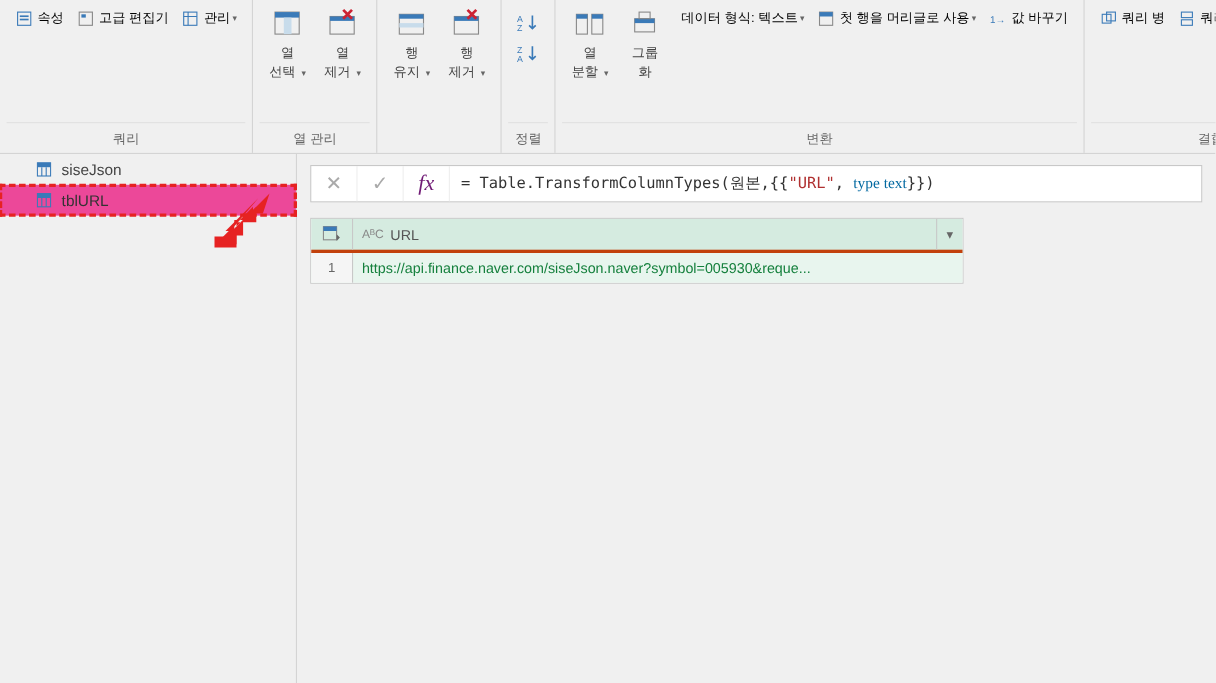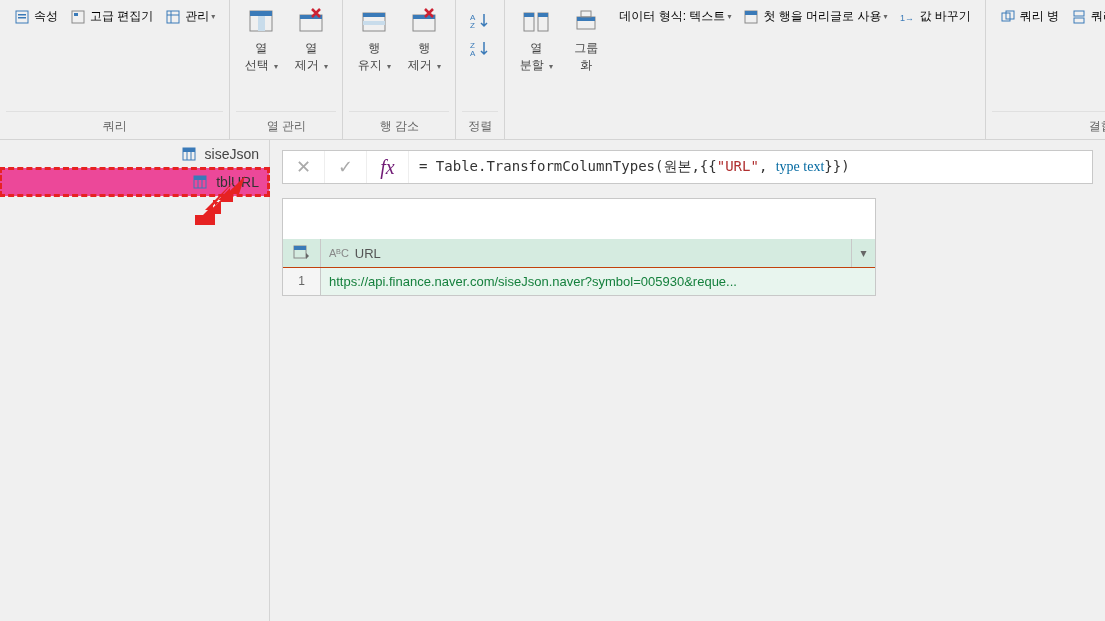--- a/index.html
+++ b/index.html
@@ -116,21 +116,20 @@
       width: 18px; height: 18px;
       display: flex; align-items: center; justify-content: center;
     }
     .query-item {
       display: flex;
       align-items: center;
       padding: 6px 10px 6px 32px;
       cursor: pointer;
       font-size: 14px;
       color: #444;
-      justify-content: flex-end;
     }
     .query-item.selected {
       background: #ec4899;
       color: #333;
     }
     .query-item.highlighted {
       outline: 3px dashed #e62222;
       outline-offset: -2px;
     }
     .query-icon {
@@ -185,22 +184,21 @@
     .formula-text .str { color: #b03030; }
     .formula-text .kw { color: #0369a1; font-family: Liberation Serif, serif; }
     .data-table {
       background: #fff;
       border: 1px solid #c8c8c8;
       width: 594px;
     }
     .dt-header {
       display: flex;
       background: #d5ebe0;
-      border-bottom: 1px solid #c2410c;
-      margin-top: 40px;
+      border-bottom: 3px solid #c2410c;
     }
     .dt-corner {
       width: 38px;
       border-right: 1px solid #c8c8c8;
       display: flex;
       align-items: center;
       justify-content: center;
       padding: 6px 2px;
     }
     .dt-colhead {
@@ -330,21 +328,20 @@
         <span class="ribbon-icon-large">
             <svg width="30" height="30" viewBox="0 0 30 30">
               <rect x="4" y="8" width="22" height="16" fill="none" stroke="#888"></rect>
               <rect x="4" y="8" width="22" height="4" fill="#3a7ab8"></rect>
               <path d="M16 2 l8 8 M24 2 l-8 8" stroke="#c23" stroke-width="2.5"></path>
             </svg>
           </span>
         <span class="ribbon-btn-label"><span>행<br>제거</span> <span class="dropdown-arrow">▾</span></span>
       </div>
     </div>
-    <div class="ribbon-group-label">행 감소</div>
   </div>
 
   <div class="ribbon-group">
     <div class="ribbon-group-content">
       <div class="sort-stack">
         <div class="ribbon-btn-small" style="padding:4px;">
           <span>
               <svg width="20" height="18" viewBox="0 0 20 18">
                 <text x="0" y="8" font-size="8" fill="#3a7ab8">A</text>
                 <text x="0" y="16" font-size="8" fill="#3a7ab8">Z</text>
@@ -407,20 +404,21 @@
         <div class="ribbon-btn-small">
           <span class="ribbon-icon-small">
               <svg width="14" height="14" viewBox="0 0 14 14">
                 <text x="0" y="11" font-size="9" fill="#3a7ab8">1→2</text>
               </svg>
             </span>
           <span>값 바꾸기</span>
         </div>
       </div>
     </div>
+    <div class="ribbon-group-label">변환</div>
   </div>
 
   <div class="ribbon-group" style="border-right:none;">
     <div class="ribbon-group-content">
       <div class="ribbon-small-list">
         <div class="ribbon-btn-small">
           <span class="ribbon-icon-small">
               <svg width="14" height="14" viewBox="0 0 14 14">
                 <rect x="1" y="3" width="8" height="8" fill="none" stroke="#3a7ab8"></rect>
                 <rect x="5" y="1" width="8" height="8" fill="none" stroke="#3a7ab8"></rect>

